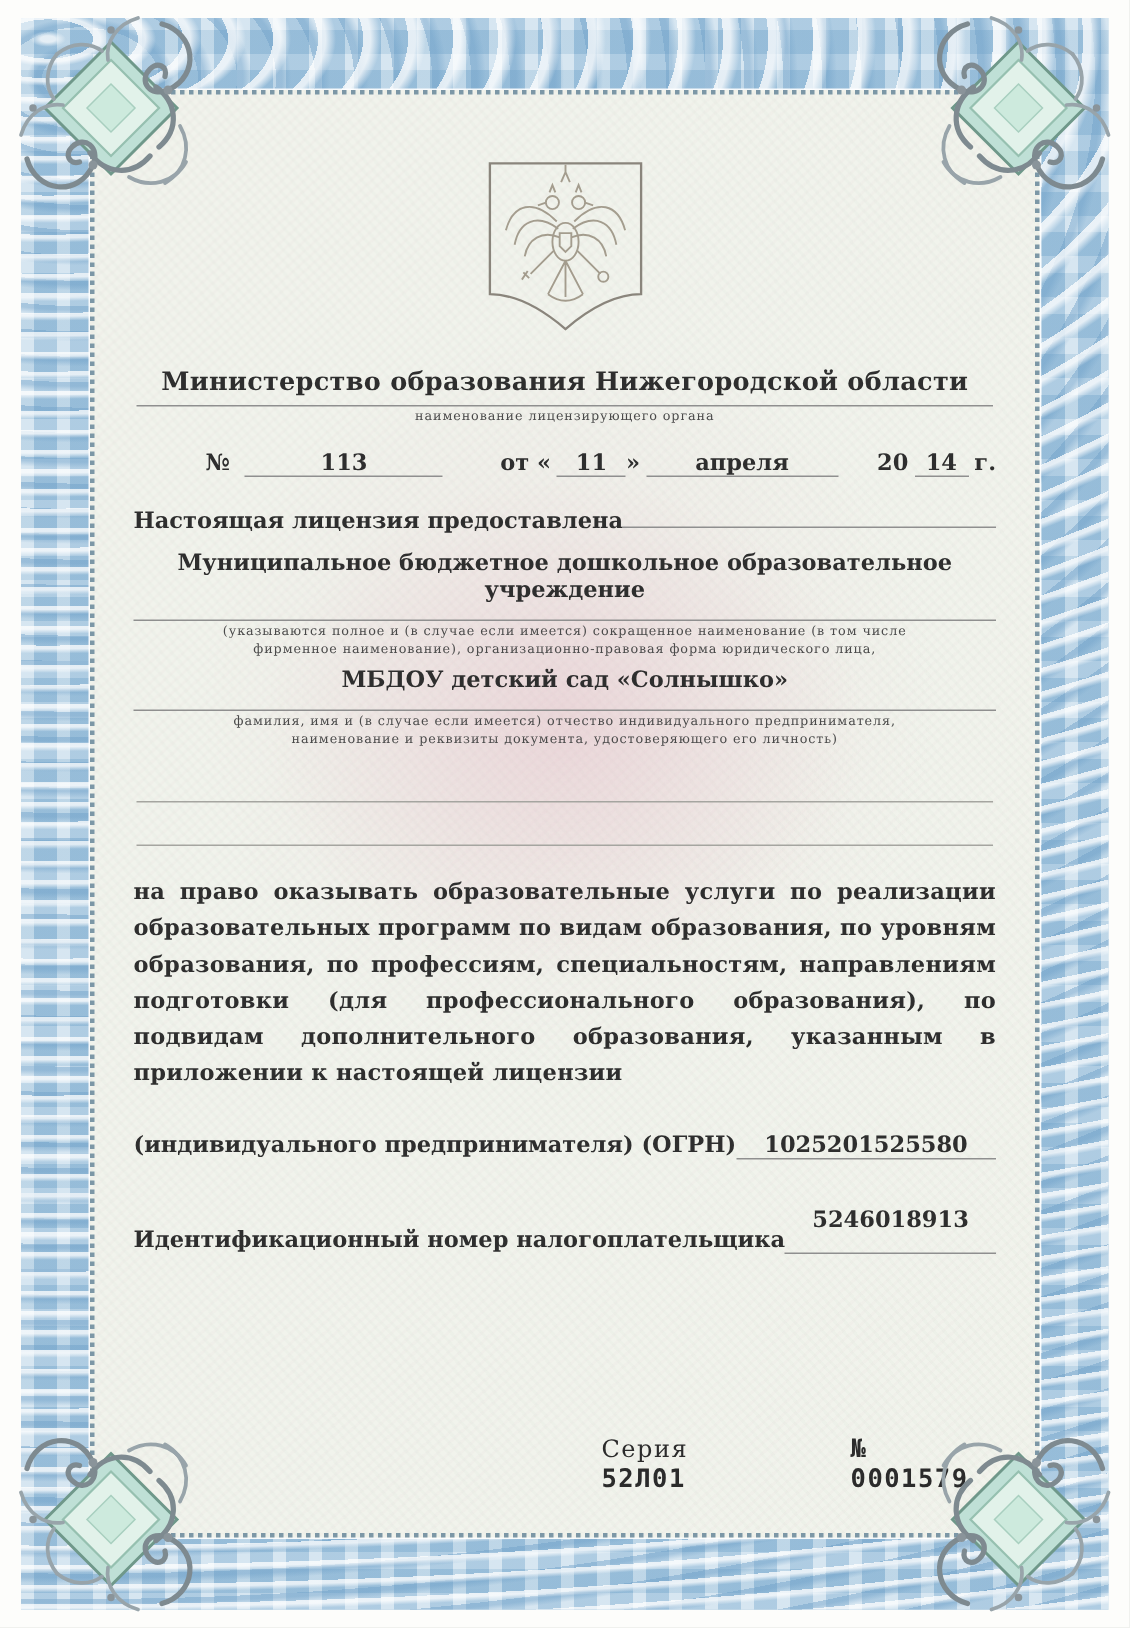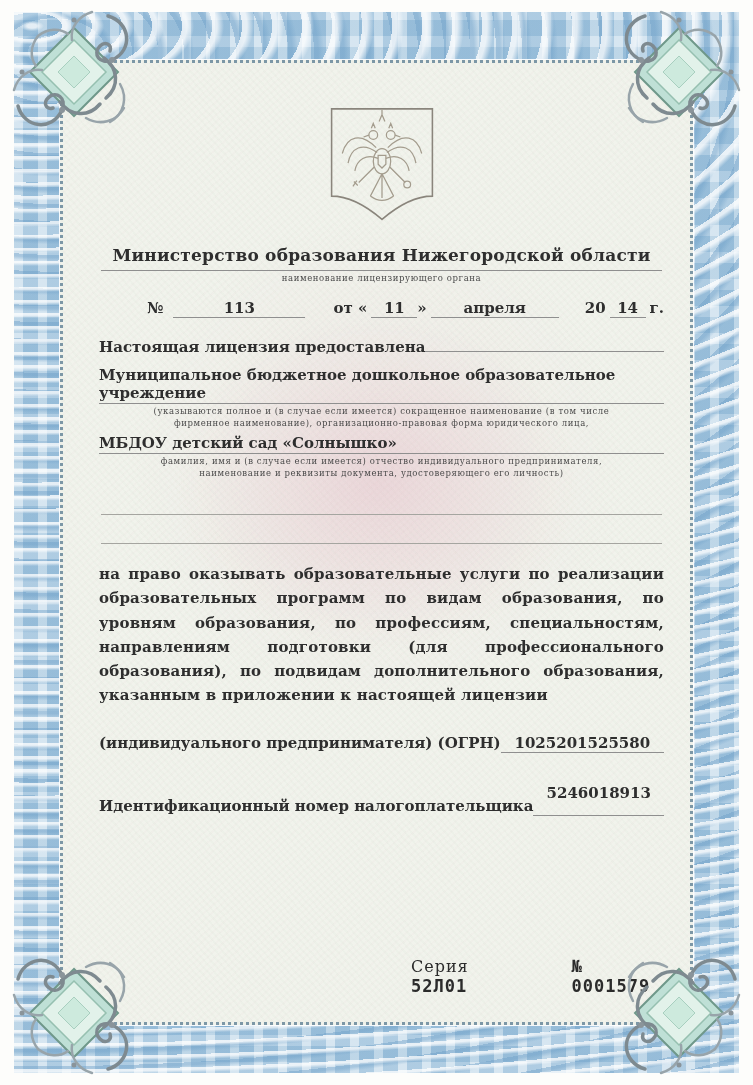--- a/index.html
+++ b/index.html
@@ -26,21 +26,21 @@
       radial-gradient(ellipse 280px 230px at 50% 44%, rgba(226,176,192,.33), rgba(226,176,192,0) 72%),
       radial-gradient(ellipse 330px 330px at 50% 42%, rgba(226,186,198,.18), rgba(226,186,198,0) 75%),
       repeating-linear-gradient(48deg, rgba(168,198,178,.06) 0 2px, rgba(0,0,0,0) 2px 5px),
       repeating-linear-gradient(-42deg, rgba(210,170,185,.05) 0 2px, rgba(0,0,0,0) 2px 5px);
     border:3px dotted #7c97a6;
     box-shadow:0 0 0 1px rgba(255,255,255,.9);
     box-sizing:border-box;
   }
   .content{
     position:absolute; left:26px; right:26px; top:18px; bottom:10px;
-    color:#2e2e2e; font-size:15px;margin-left:10px;
+    color:#2e2e2e; font-size:15px;
   }
   
   .corner{position:absolute; width:132px; height:132px; z-index:5;}
   .corner.tl{left:8px; top:6px;}
   .corner.tr{right:8px; top:6px; transform:scaleX(-1);}
   .corner.bl{left:8px; bottom:6px; transform:scaleY(-1);}
   .corner.br{right:8px; bottom:6px; transform:scale(-1,-1);}
   
   .emblem{width:122px; height:126px; margin:24px auto 14px auto; display:block;}
   
@@ -61,21 +61,21 @@
     display:flex; align-items:baseline; margin:16px 0 0 48px; font-size:15px; font-weight:bold;
   }
   .uline{border-bottom:1px solid #8f8f8f; text-align:center;}
   .numrow .no-line{width:132px; margin-left:10px; text-align:center;}
   .numrow .day-line{width:46px; margin-left:4px;}
   .numrow .month-line{width:128px; margin-left:4px;}
   .numrow .year-line{width:36px; margin:0 4px;}
   .subtitle{text-align:center; font-weight:bold; font-size:15px; margin-top:22px;}
   .granted{display:flex; align-items:baseline; margin-top:20px; font-weight:bold;}
   .granted .fill{flex:1; border-bottom:1px solid #8f8f8f;}
-  .cline{ text-align:left; font-weight:bold; border-bottom:1px solid #8f8f8f; padding-bottom:1px; margin-top:6px;}
+  .cline{ text-align:center; font-weight:bold; border-bottom:1px solid #8f8f8f; padding-bottom:11px; margin-top:6px;}
   .blank-line{border-bottom:1px solid #a5a5a0; height:24px; margin:0 2px;}
   .paragraph{
     font-weight:bold; text-align:justify; line-height:1.62; margin-top:18px; font-size:15px;
     letter-spacing:.2px;
   }
   .ogrn-block{margin-top:26px; font-weight:bold;}
   .ogrn-l1{letter-spacing:.2px;}
   .ogrn-row{display:flex; align-items:baseline; margin-top:10px;}
   .ogrn-row .fill{flex:1; border-bottom:1px solid #8f8f8f; text-align:center; font-weight:bold;}
   .inn-row{display:flex; align-items:baseline; margin-top:44px; font-weight:bold;}

